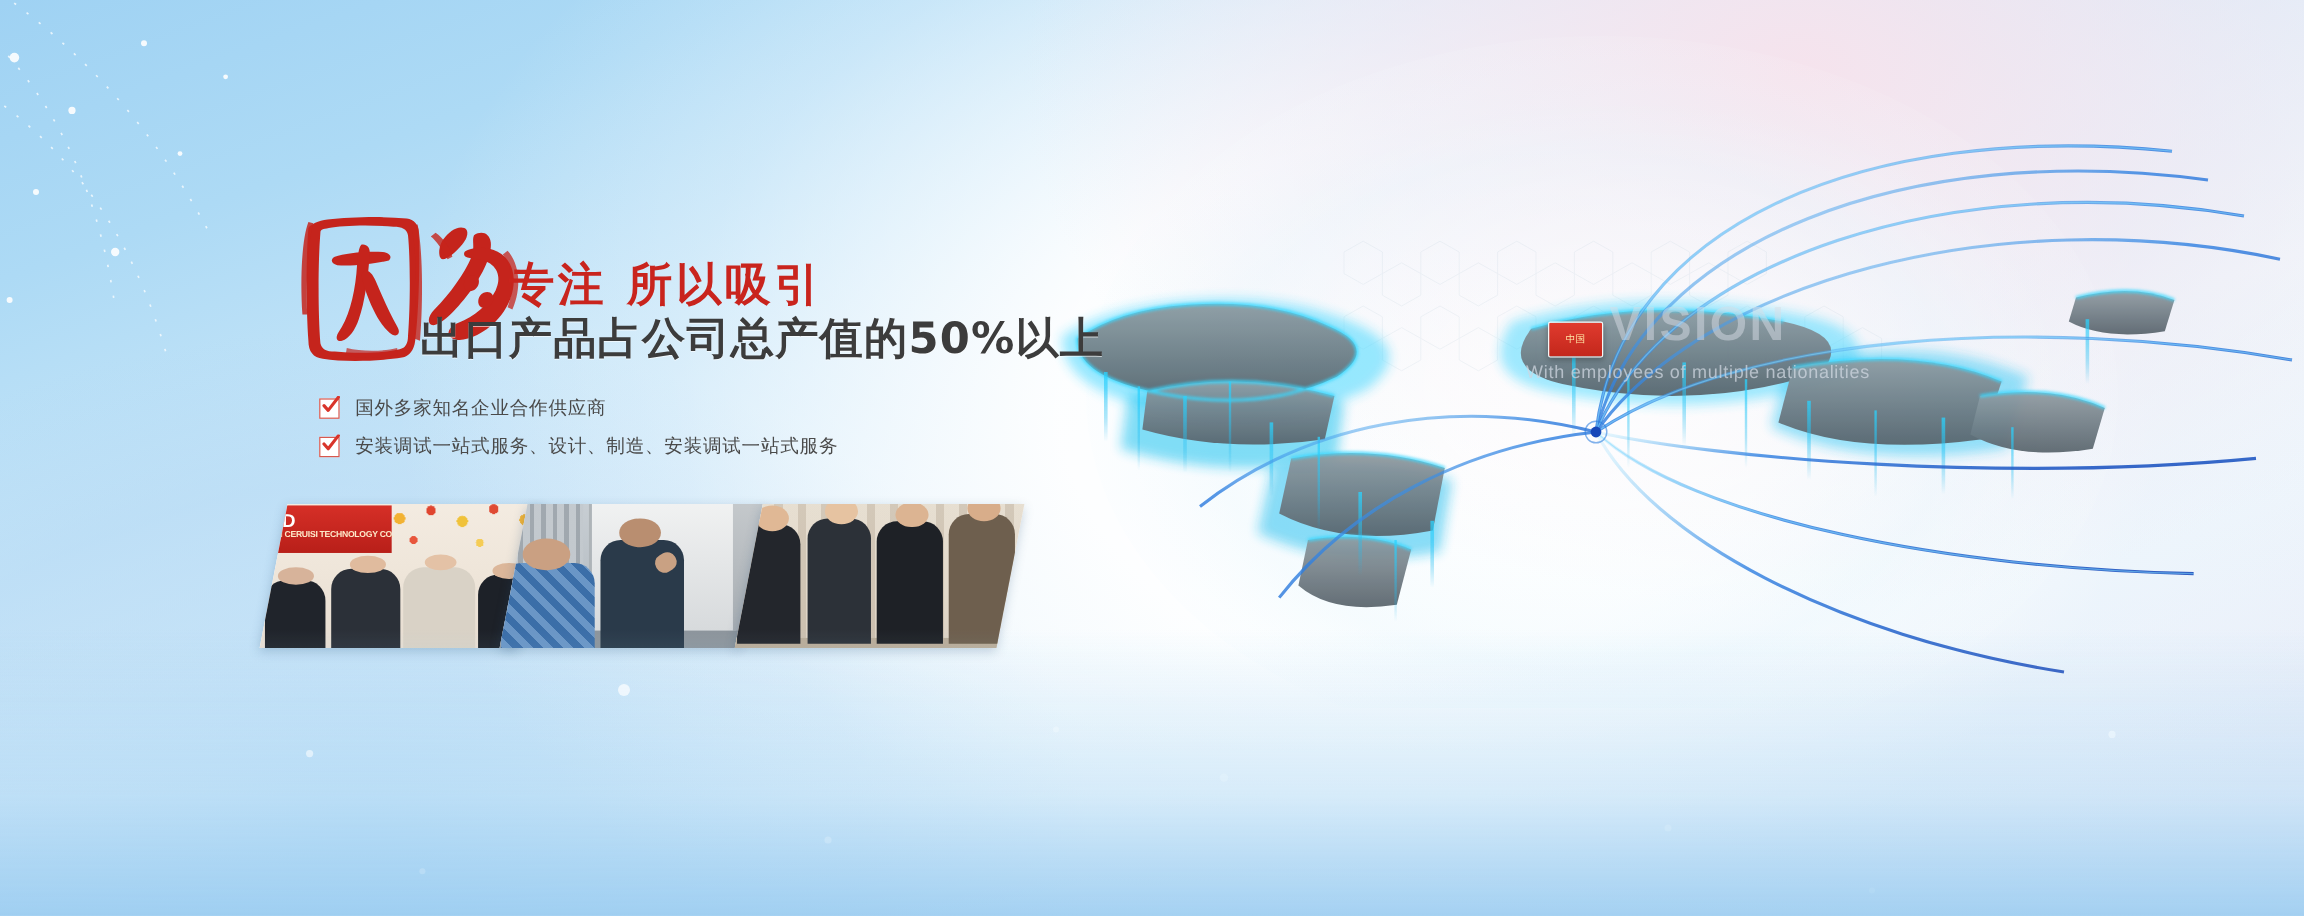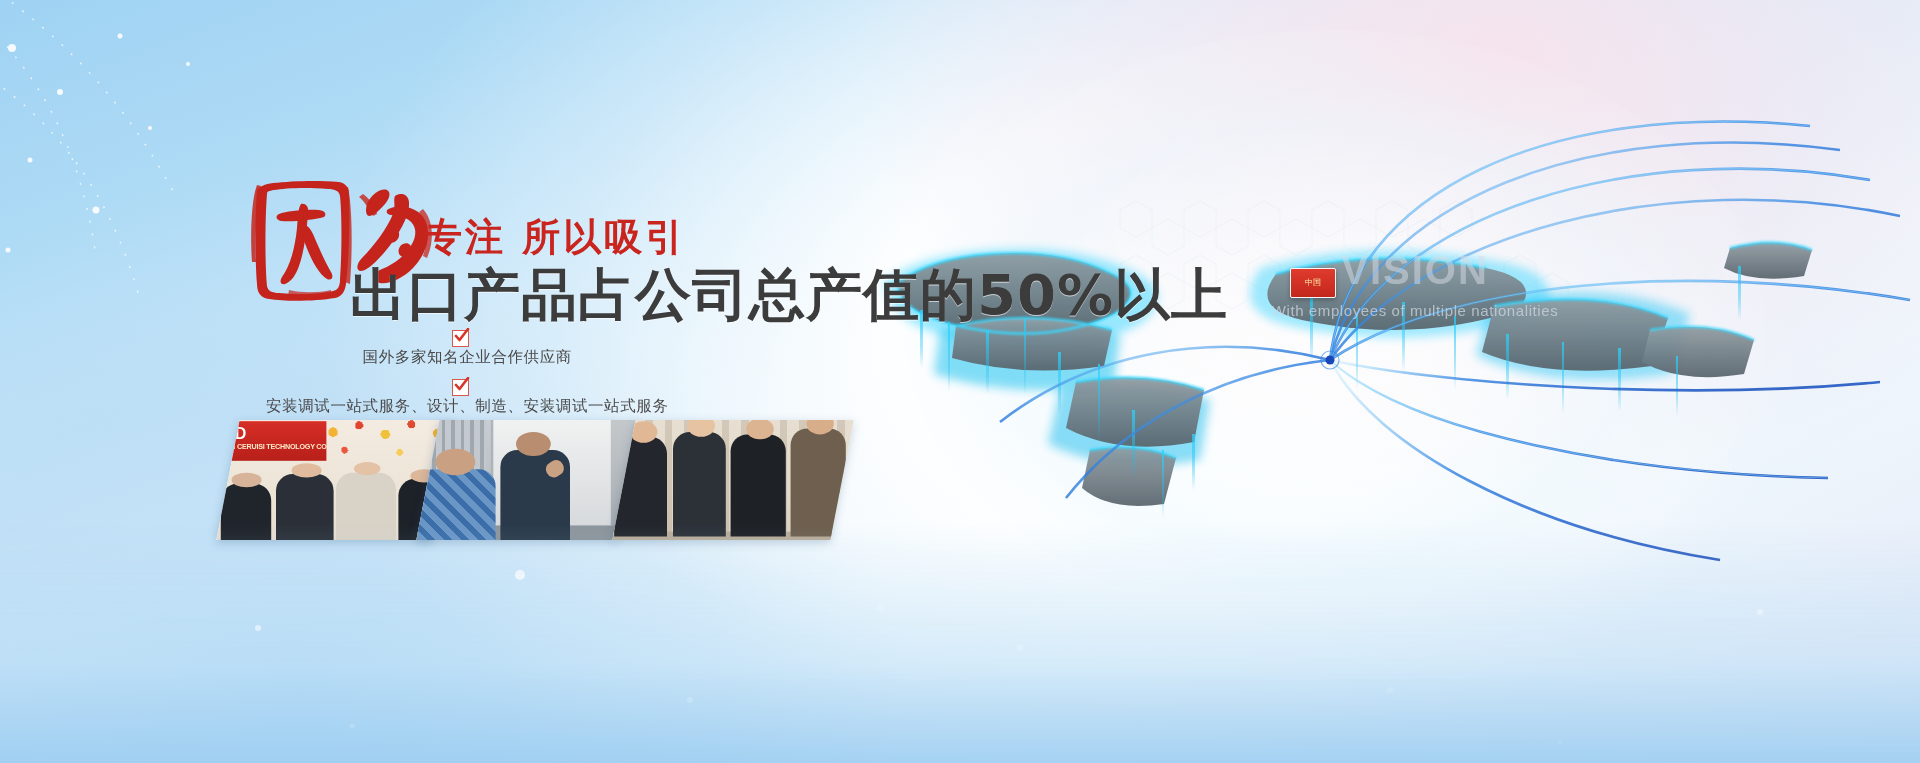--- a/index.html
+++ b/index.html
@@ -59,29 +59,29 @@
   .brush svg{display:block;}
 
   .slogan-red{
     position:absolute;left:424px;top:196px;
     font-size:38px;font-weight:700;color:#c9241d;
     letter-spacing:3px;white-space:nowrap;
     font-family:"DejaVu Sans","Liberation Sans",sans-serif;
   }
   .headline{
     position:absolute;left:350px;top:242px;
-    font-size:56px;font-weight:700;color:#3c3c3c;
+    font-size:36px;font-weight:700;color:#3c3c3c;
     letter-spacing:1px;white-space:nowrap;
     font-family:"DejaVu Sans","Liberation Sans",sans-serif;
     text-shadow:0 1px 0 rgba(255,255,255,.6);
   }
 
   
   .bullets{position:absolute;left:266px;top:314px;}
-  .bullet{display:flex;align-items:center;margin-bottom:11px;flex-direction:column;}
+  .bullet{display:flex;align-items:center;margin-bottom:11px;}
   .check-box{
     width:15px;height:15px;flex:0 0 15px;
     border:1px solid #d8584e;background:#fff;
     position:relative;margin-right:13px;
   }
   .check-box svg{position:absolute;left:1px;top:-3px;}
   .bullet-text{
     font-size:15.5px;color:#4a4a4a;letter-spacing:.6px;white-space:nowrap;
     font-family:"DejaVu Sans","Liberation Sans",sans-serif;
   }

